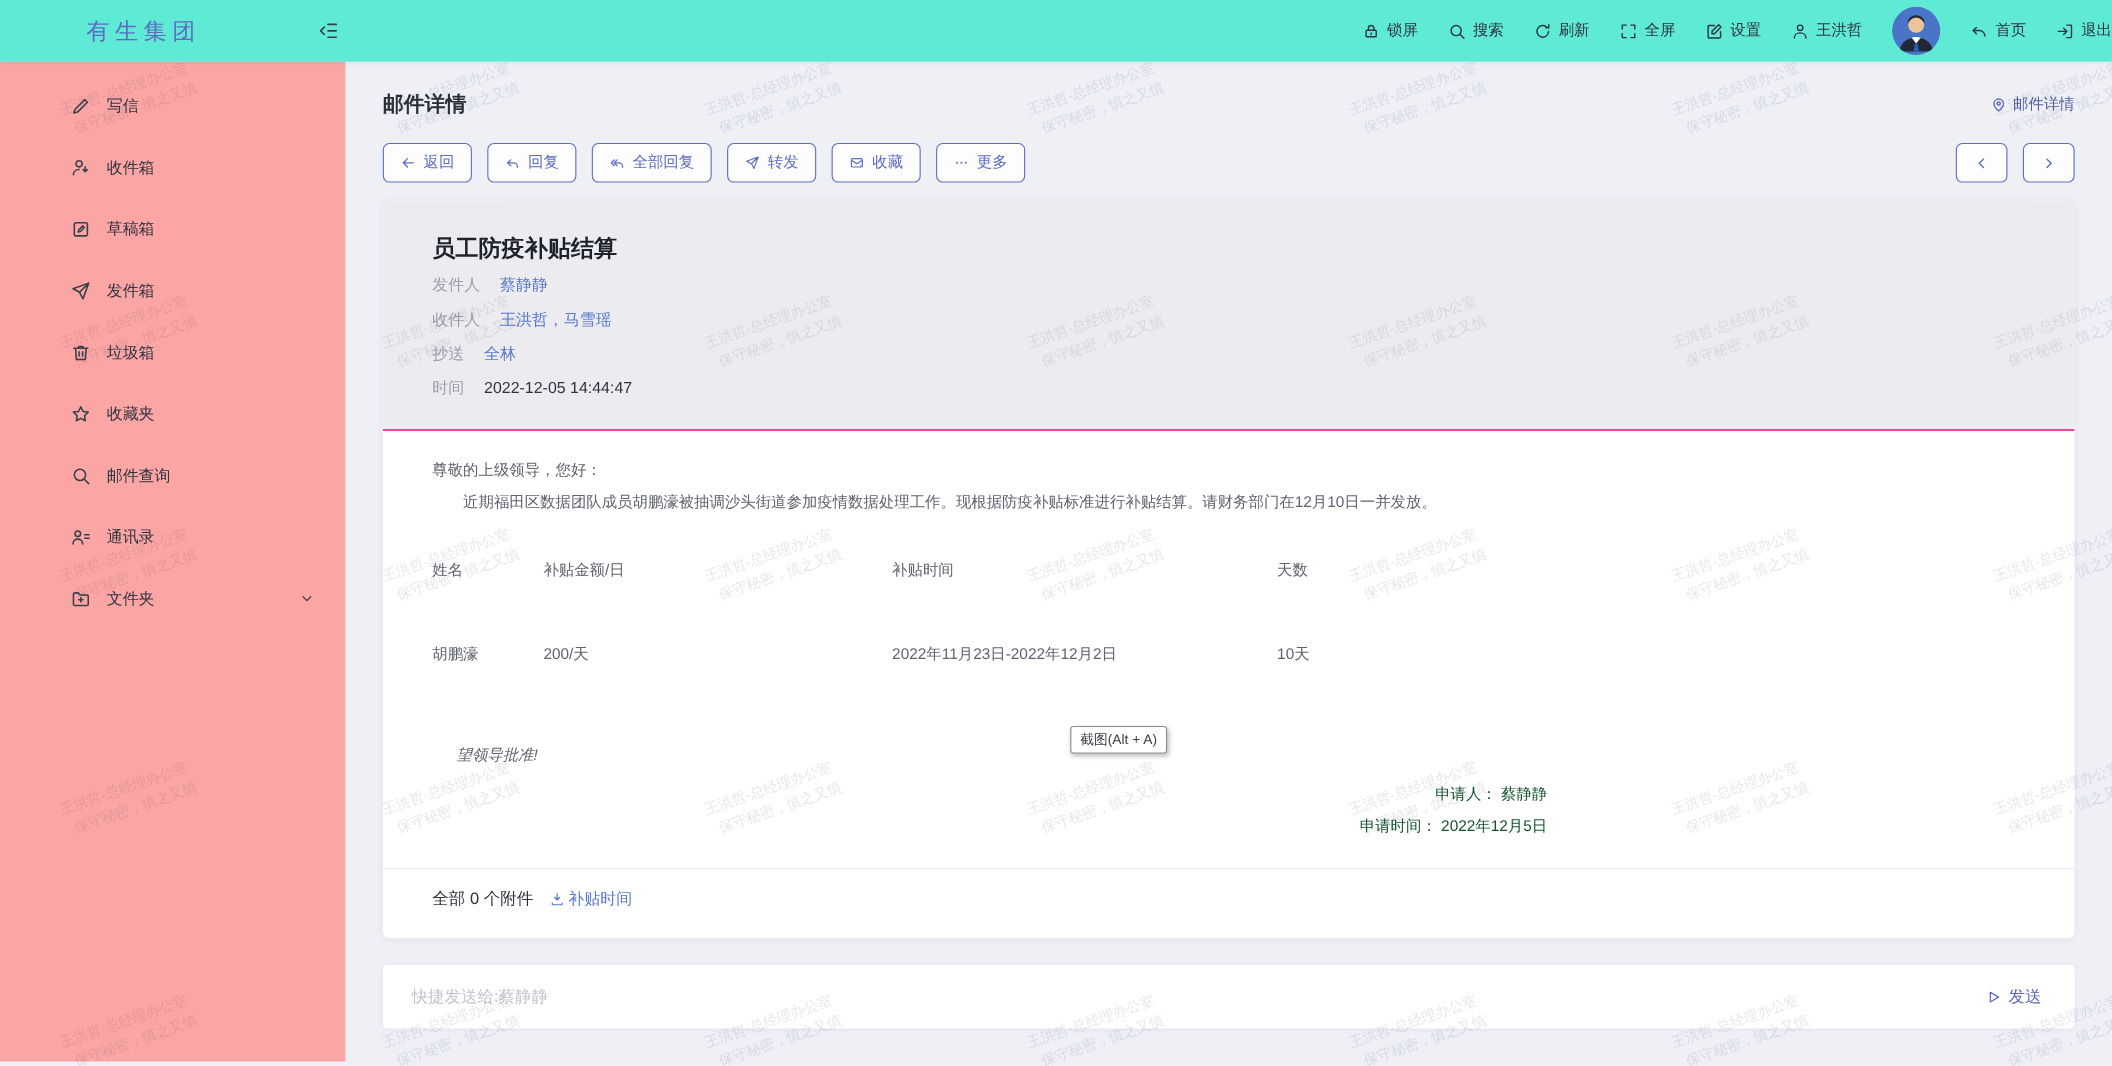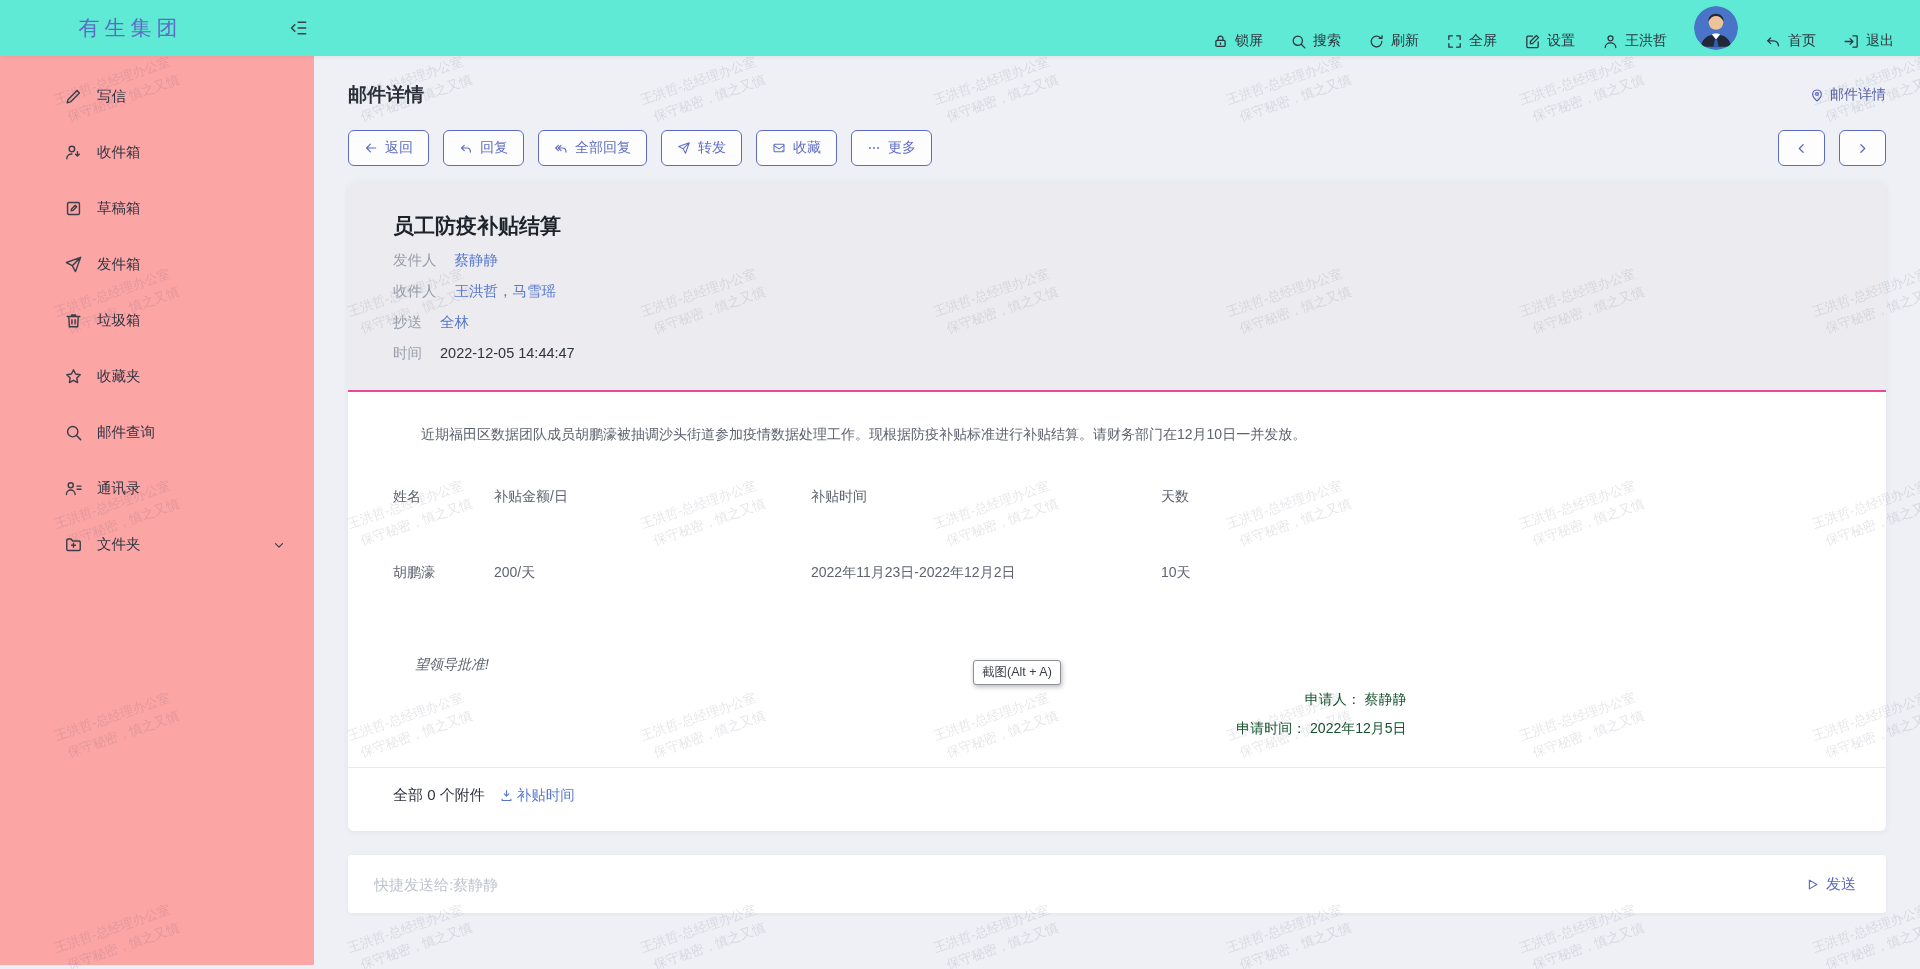--- a/index.html
+++ b/index.html
@@ -15,21 +15,21 @@
   .topbar {
     position:relative; z-index:10; height:56px; background:#5eead4;
     display:flex; align-items:center;
     box-shadow:0 1px 4px rgba(25,35,80,.07);
   }
   .logo-area { width:261px; flex:none; display:flex; justify-content:center; }
   .logo { font-size:21px; letter-spacing:5px; color:#5d6bc4; }
   .collapse-btn { margin-left:28px; color:#3a3f4a; display:flex; cursor:pointer; }
   .collapse-btn .ic { width:20px; height:20px; }
   .topbar-actions {
-    margin-left:auto; display:flex; align-items:flex-end; gap:27px; padding-right:26px;
+    margin-left:auto; display:flex; align-items:center; gap:27px; 
   }
   .tb-action { display:flex; align-items:center; gap:6px; font-size:14px; color:#2e3340; cursor:pointer; }
   .tb-action .ic { width:17px; height:17px; color:#2e3340; }
   .avatar { width:44px; height:44px; border-radius:50%; overflow:hidden; flex:none; cursor:pointer; }
   .avatar svg { width:44px; height:44px; display:block; }
 
   
   .body-row { display:flex; height:909px; }
   .sidebar { width:314px; flex:none; background:#fca5a5; padding-top:12px;padding-left:36px; }
   .side-item {
@@ -501,20 +501,21 @@
           <span class="meta-label">抄送</span>
           <span class="meta-link">全林</span>
         </div>
         <div class="meta-row">
           <span class="meta-label">时间</span>
           <span class="meta-plain">2022-12-05 14:44:47</span>
         </div>
       </div>
 
       <div class="mail-body">
+        <p>尊敬的上级领导，您好：</p>
         <p class="para">近期福田区数据团队成员胡鹏濠被抽调沙头街道参加疫情数据处理工作。现根据防疫补贴标准进行补贴结算。请财务部门在12月10日一并发放。</p>
 
         <table class="subsidy">
           <colgroup>
               <col class="c1">
               <col class="c2">
               <col class="c3">
               <col class="c4">
             </colgroup>
           <thead>

